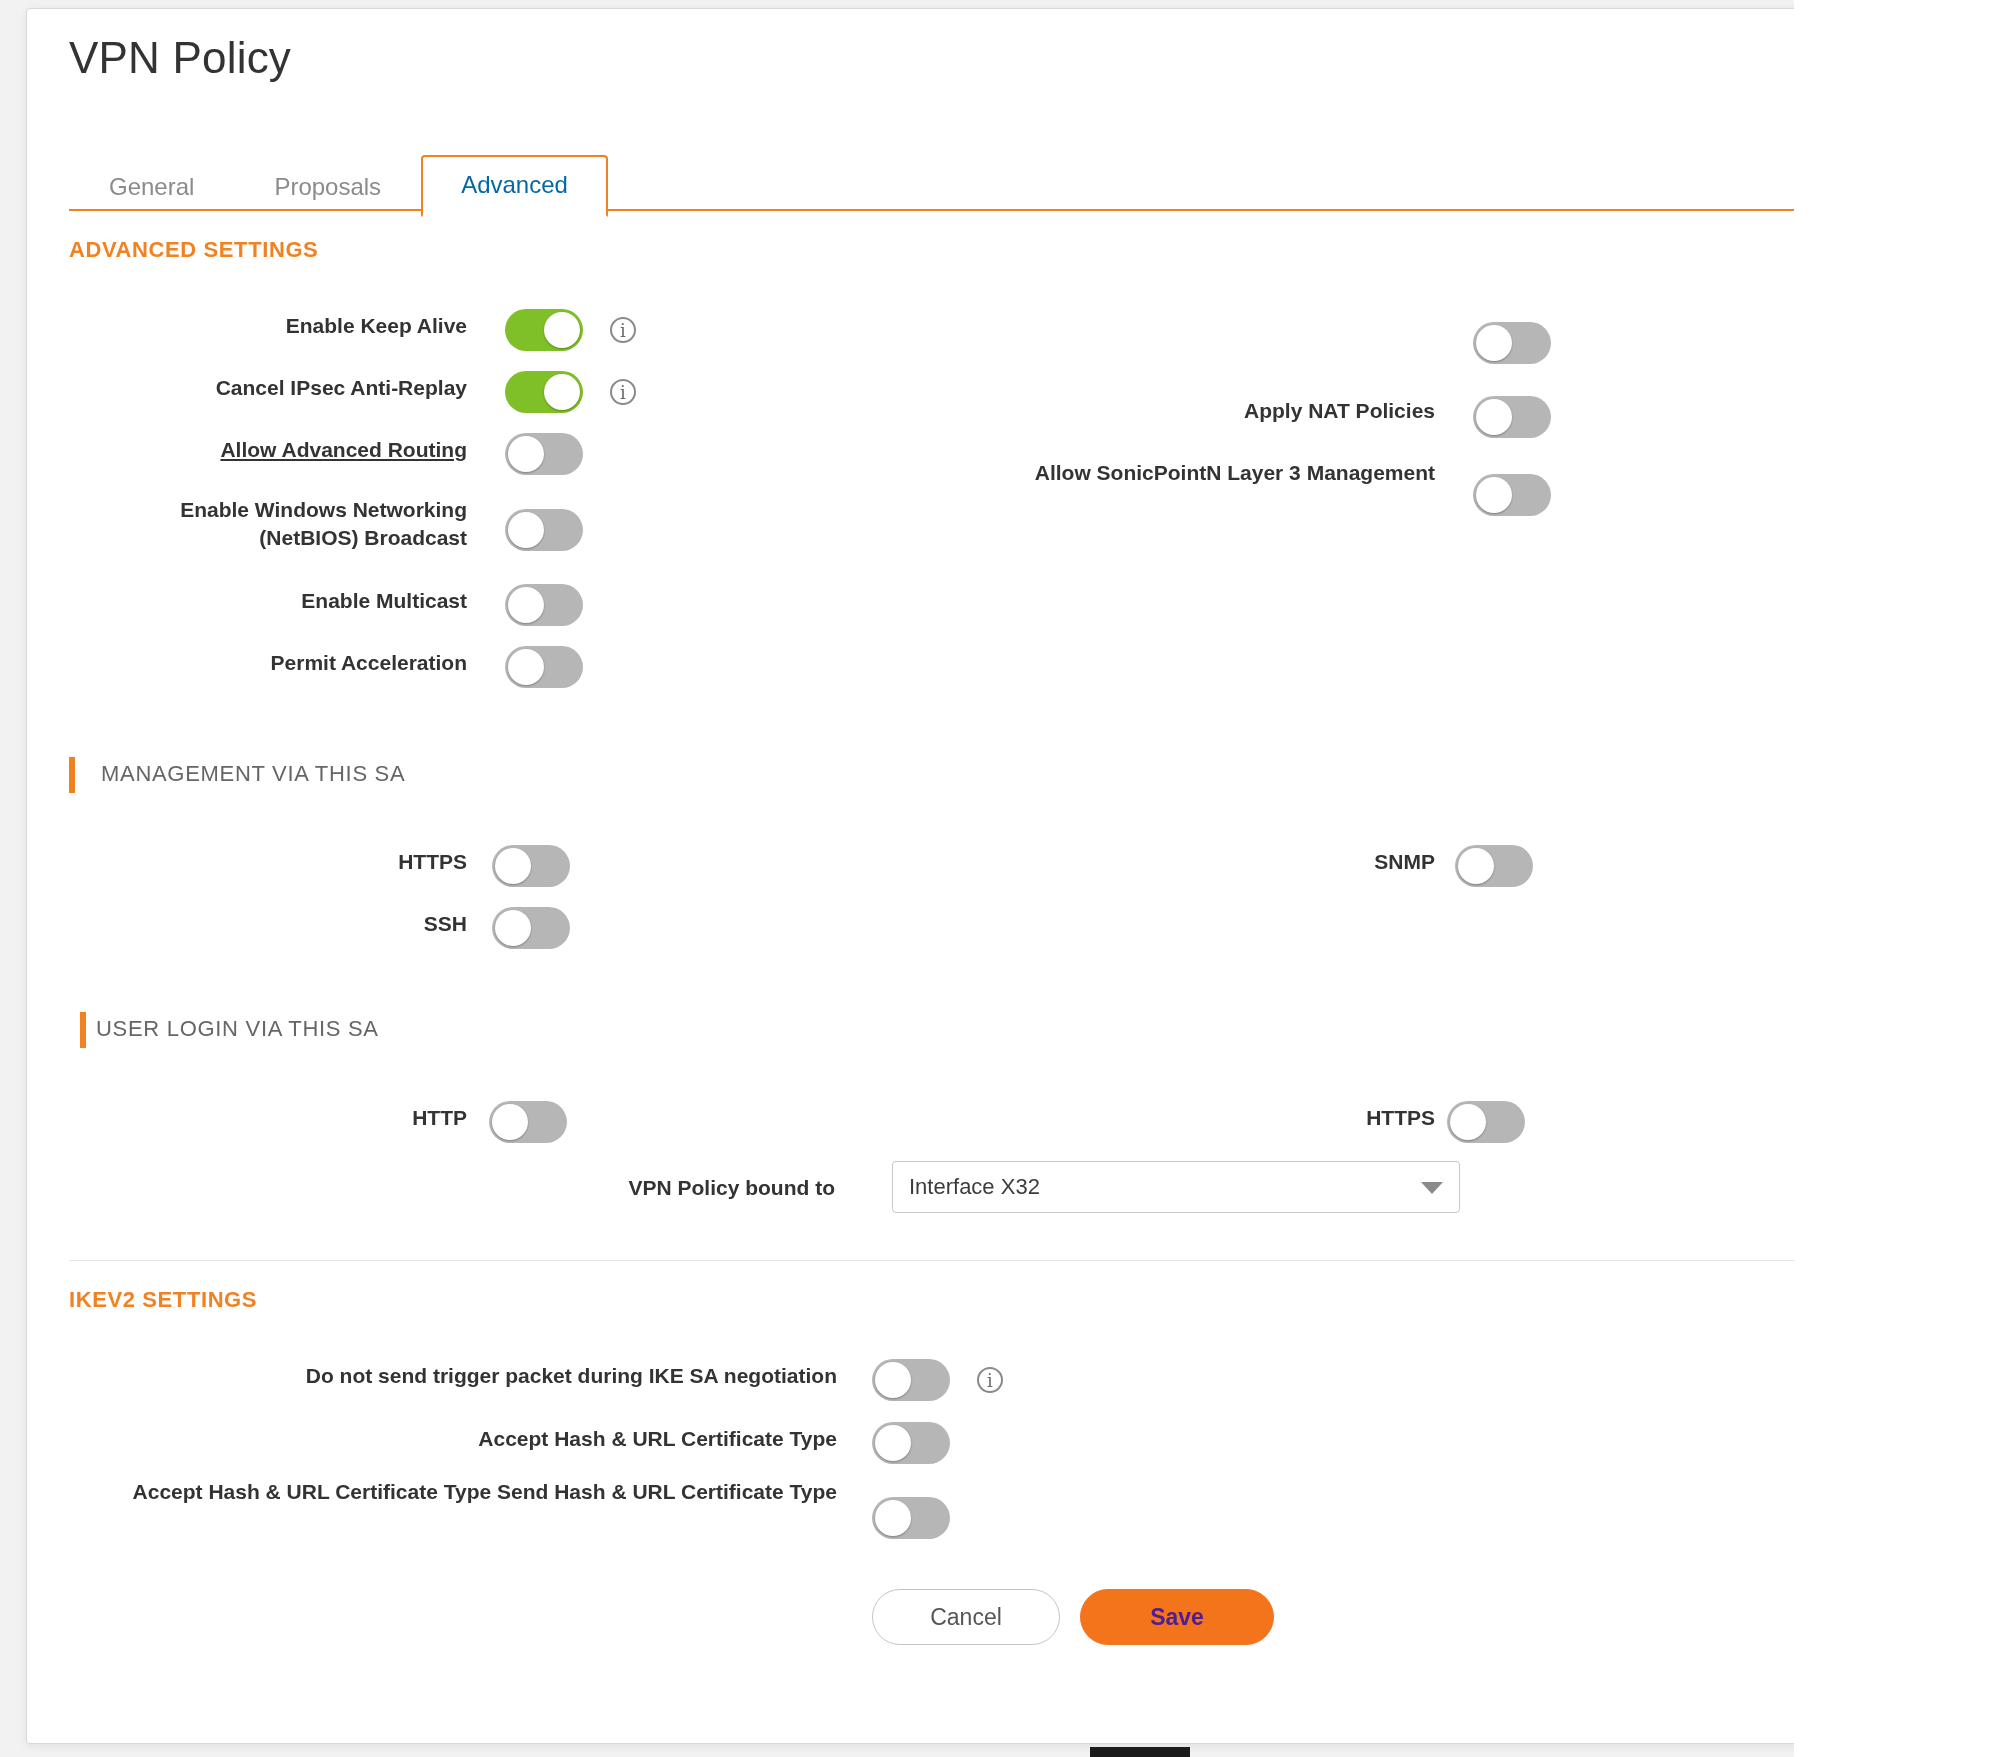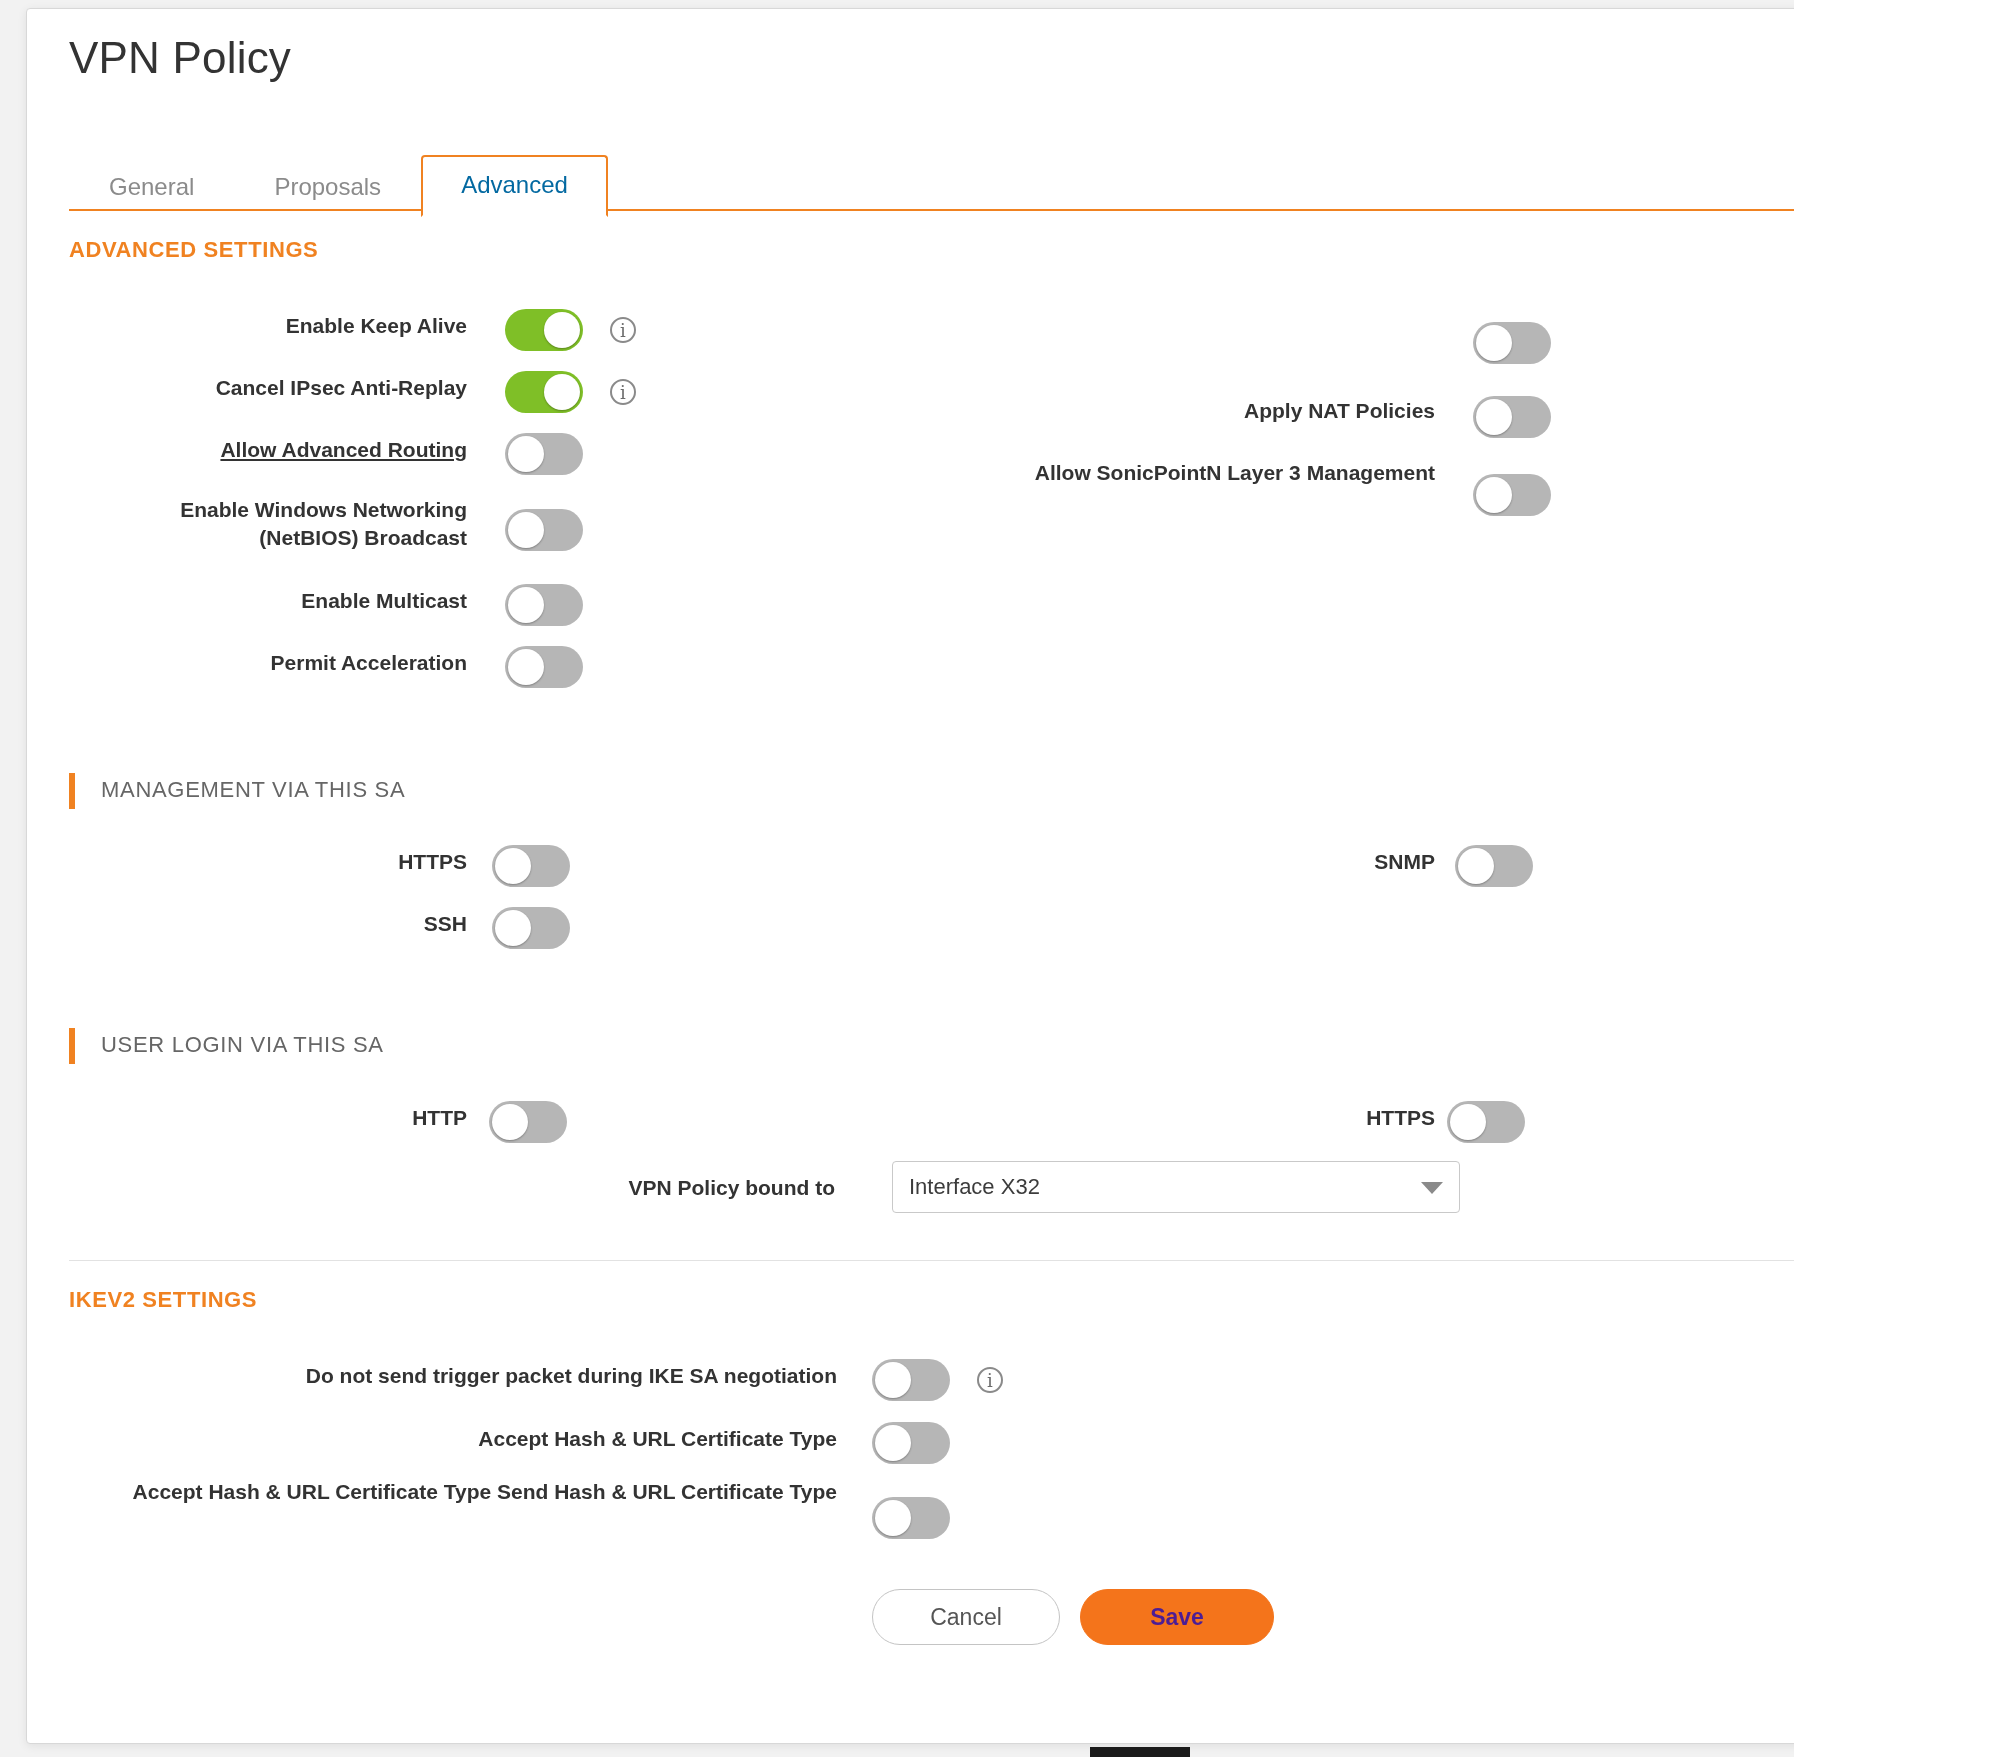--- a/index.html
+++ b/index.html
@@ -78,21 +78,20 @@
     font-weight: bold;
     color: #f08221;
     letter-spacing: 0.6px;
   }
   .sub-head {
     position: absolute;
     font-size: 22px;
     color: #666666;
     letter-spacing: 0.7px;
     padding-left: 32px;
-    margin-top: 16px;
   }
   .sub-head::before {
     content: "";
     position: absolute;
     left: 0; top: -4px;
     width: 6px; height: 36px;
     background: #f08221;
   }
   .row-label {
     position: absolute;
@@ -258,21 +257,21 @@
     <div class="row-label" style="left:60px; top:901px; width:380px;">SSH</div>
     <div class="toggle" style="left:465px; top:898px;">
         <div class="knob"></div>
       </div>
 
     <div class="row-label" style="left:1080px; top:839px; width:328px;">SNMP</div>
     <div class="toggle" style="left:1428px; top:836px;">
         <div class="knob"></div>
       </div>
 
-    <div class="sub-head" style="left:42px; top:1007px;">USER LOGIN VIA THIS SA</div>
+    <div class="sub-head" style="left:53px; top:1007px;padding-left:16px;">USER LOGIN VIA THIS SA</div>
 
     <div class="row-label" style="left:60px; top:1095px; width:380px;">HTTP</div>
     <div class="toggle" style="left:462px; top:1092px;">
         <div class="knob"></div>
       </div>
 
     <div class="row-label" style="left:1064px; top:1095px; width:344px;">HTTPS</div>
     <div class="toggle" style="left:1420px; top:1092px;">
         <div class="knob"></div>
       </div>

